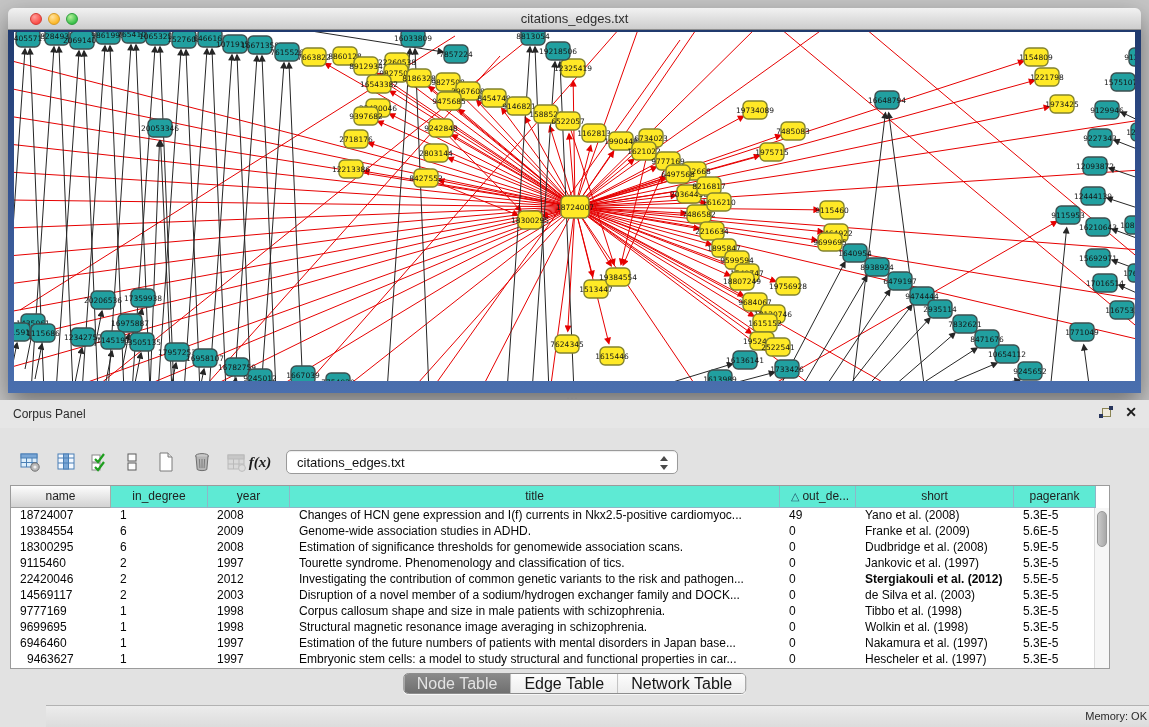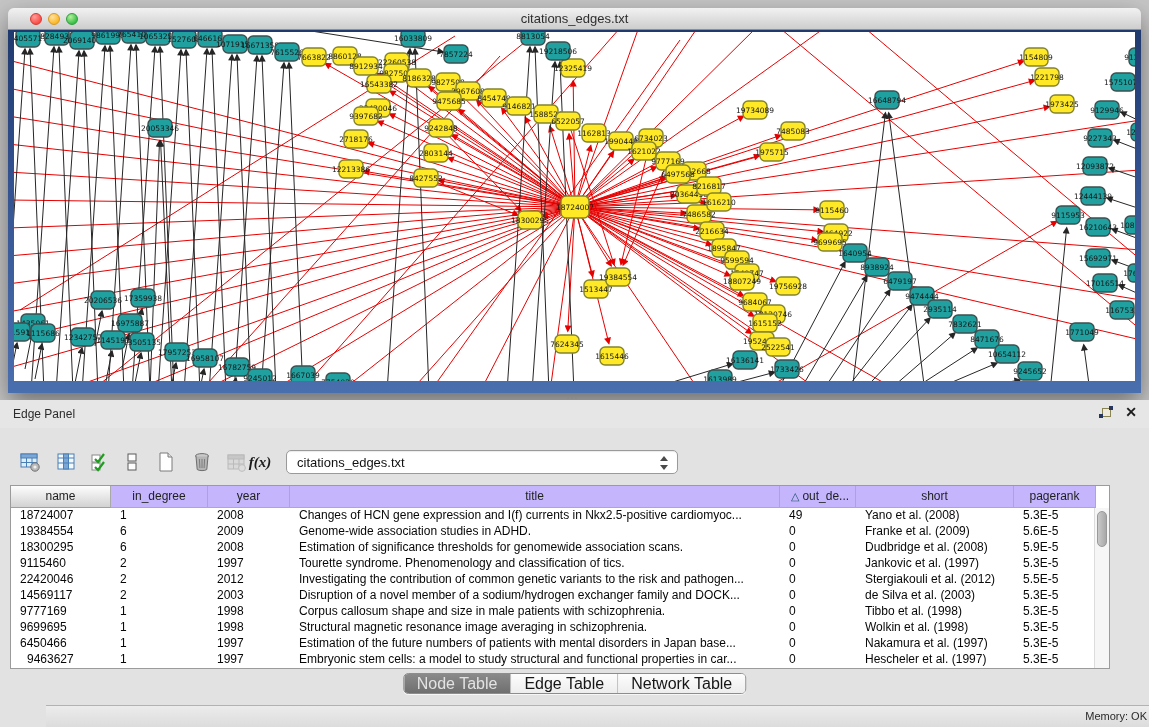--- a/index.html
+++ b/index.html
@@ -46,21 +46,21 @@
   .combo-text { position:absolute; left:10px; top:4px; font-size:13px; color:#111; }
   .combo-arrows { position:absolute; right:8px; top:3px; width:10px; height:18px; }
   .combo-arrows .up { position:absolute; left:1px; top:2px; width:0; height:0;
     border-left:4px solid transparent; border-right:4px solid transparent; border-bottom:5px solid #4a4a4a; }
   .combo-arrows .dn { position:absolute; left:1px; bottom:2px; width:0; height:0;
     border-left:4px solid transparent; border-right:4px solid transparent; border-top:5px solid #4a4a4a; }
 
   .data-table { position:absolute; left:10px; top:85px; width:1100px; height:184px;
     background:#fff; border:1px solid #9b9b9b; }
   .thead { display:flex; height:22px; }
-  .th { height:22px; background:#c4b5fd; border-right:1px solid #8fb6c8; border-bottom:1px solid #8fb6c8;
+  .th { height:22px; background:#5eead4; border-right:1px solid #8fb6c8; border-bottom:1px solid #8fb6c8;
     font-size:12px; color:#1f1f1f; text-align:center; line-height:21px; overflow:hidden; white-space:nowrap; cursor:pointer; }
   .th-name { background:linear-gradient(#fdfdfd,#d2d2d2); border-right:1px solid #a8a8a8; border-bottom:1px solid #a0a0a0; }
   .th-sorted { text-align:center; padding-left:5px; }
   .sort-tri { color:#23536b; font-size:11px; margin-right:3px; }
   .tbody { position:relative; }
   .tr { display:flex; height:16px; cursor:default; }
   .td { height:16px; font-size:12px; line-height:15px; color:#070707; padding-left:9px;
     overflow:hidden; white-space:nowrap; }
   .vscroll { position:absolute; right:0; top:22px; width:15px; height:160px; background:#f6f6f6; border-left:1px solid #dcdcdc; }
   .vthumb { position:absolute; left:2px; top:3px; width:10px; height:36px; border-radius:6px;
@@ -517,21 +517,21 @@
           </g>
       </svg>
     </div>
   </div>
 </div>
 
 <div class="divider-grip"></div>
 
 <div class="table-panel">
   <div class="panel-titlebar">
-    <div class="panel-title">Edge Panel</div>
+    <div class="panel-title">Corpus Panel</div>
     <div class="panel-float">
       <div class="sq1"></div>
         <div class="sq2"></div>
         <div class="sq3"></div>
     </div>
     <div class="panel-close">✕</div>
   </div>
 
   <div class="toolbar">
     <div class="tool-btn" style="left:16px">
@@ -651,21 +651,21 @@
           <div class="td" style="width: 76px;">0</div>
           <div class="td" style="width: 158px;">Jankovic et al. (1997)</div>
           <div class="td" style="width: 82px;">5.3E-5</div>
         </div>
         <div class="tr">
           <div class="td" style="width: 100px;">22420046</div>
           <div class="td" style="width: 97px;">2</div>
           <div class="td" style="width: 82px;">2012</div>
           <div class="td" style="width: 490px;">Investigating the contribution of common genetic variants to the risk and pathogen...</div>
           <div class="td" style="width: 76px;">0</div>
-          <div class="td" style="width: 158px;">Stergiakouli et al. (2012)</div>
+          <div class="td" style="width: 158px; font-weight: bold;">Stergiakouli et al. (2012)</div>
           <div class="td" style="width: 82px;">5.5E-5</div>
         </div>
         <div class="tr">
           <div class="td" style="width: 100px;">14569117</div>
           <div class="td" style="width: 97px;">2</div>
           <div class="td" style="width: 82px;">2003</div>
           <div class="td" style="width: 490px;">Disruption of a novel member of a sodium/hydrogen exchanger family and DOCK...</div>
           <div class="td" style="width: 76px;">0</div>
           <div class="td" style="width: 158px;">de Silva et al. (2003)</div>
           <div class="td" style="width: 82px;">5.3E-5</div>
@@ -682,21 +682,21 @@
         <div class="tr">
           <div class="td" style="width: 100px;">9699695</div>
           <div class="td" style="width: 97px;">1</div>
           <div class="td" style="width: 82px;">1998</div>
           <div class="td" style="width: 490px;">Structural magnetic resonance image averaging in schizophrenia.</div>
           <div class="td" style="width: 76px;">0</div>
           <div class="td" style="width: 158px;">Wolkin et al. (1998)</div>
           <div class="td" style="width: 82px;">5.3E-5</div>
         </div>
         <div class="tr">
-          <div class="td" style="width: 100px;">6450466</div>
+          <div class="td" style="width: 100px;">6946460</div>
           <div class="td" style="width: 97px;">1</div>
           <div class="td" style="width: 82px;">1997</div>
           <div class="td" style="width: 490px;">Estimation of the future numbers of patients with mental disorders in Japan base...</div>
           <div class="td" style="width: 76px;">0</div>
           <div class="td" style="width: 158px;">Nakamura et al. (1997)</div>
           <div class="td" style="width: 82px;">5.3E-5</div>
         </div>
         <div class="tr">
           <div class="td" style="width: 100px; padding-left: 16px;">9463627</div>
           <div class="td" style="width: 97px;">1</div>

